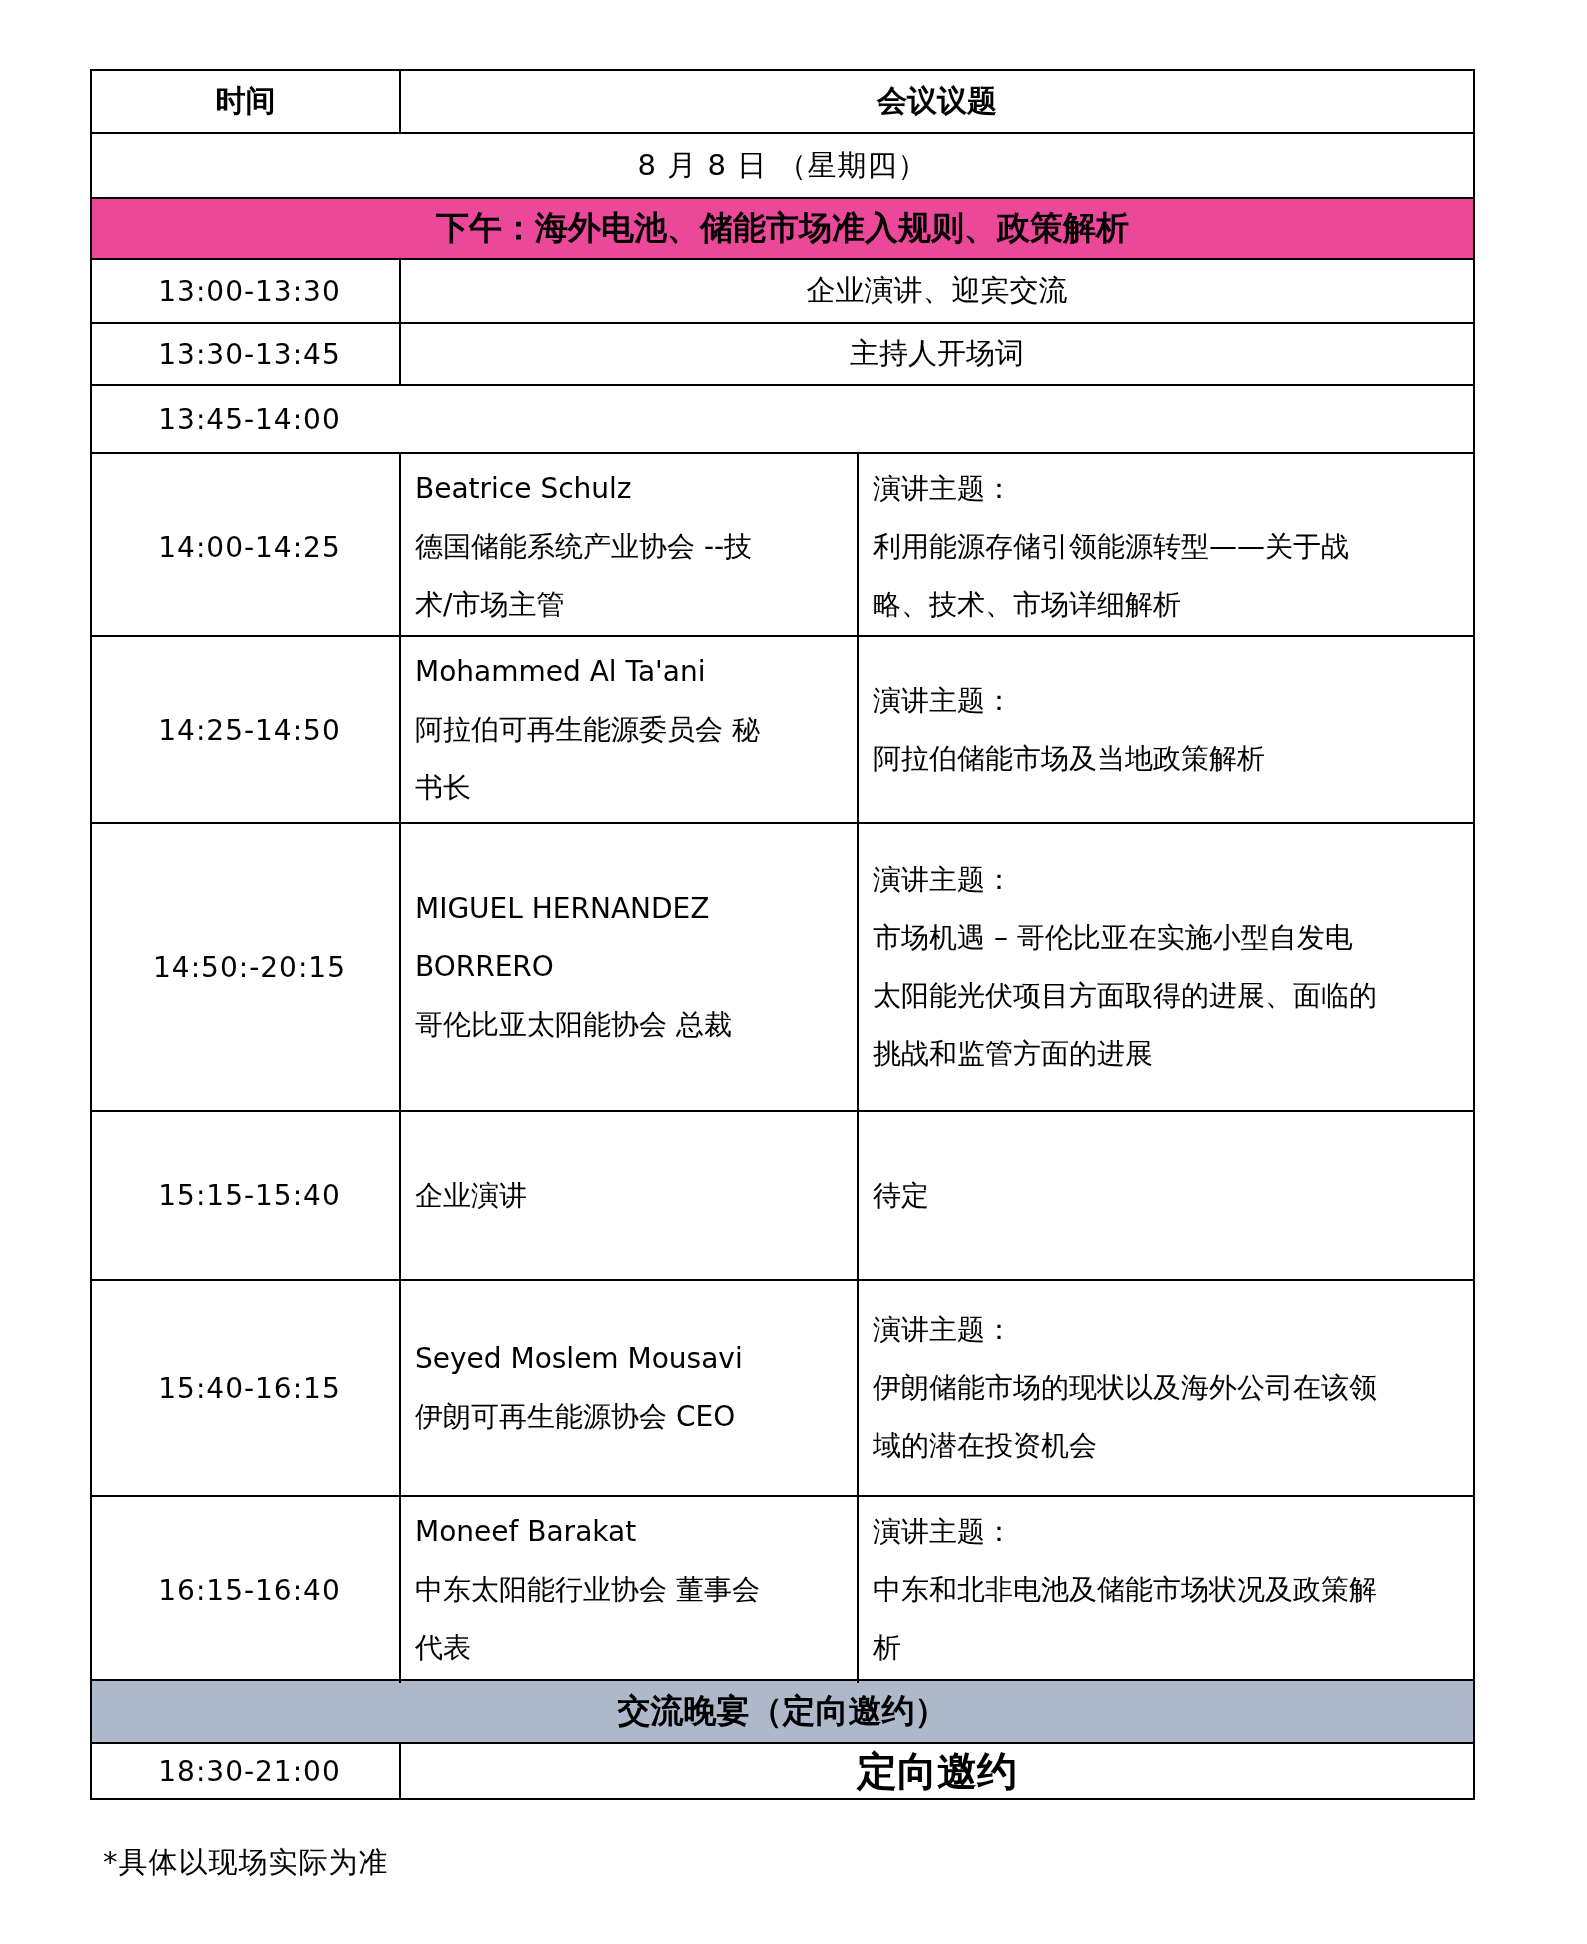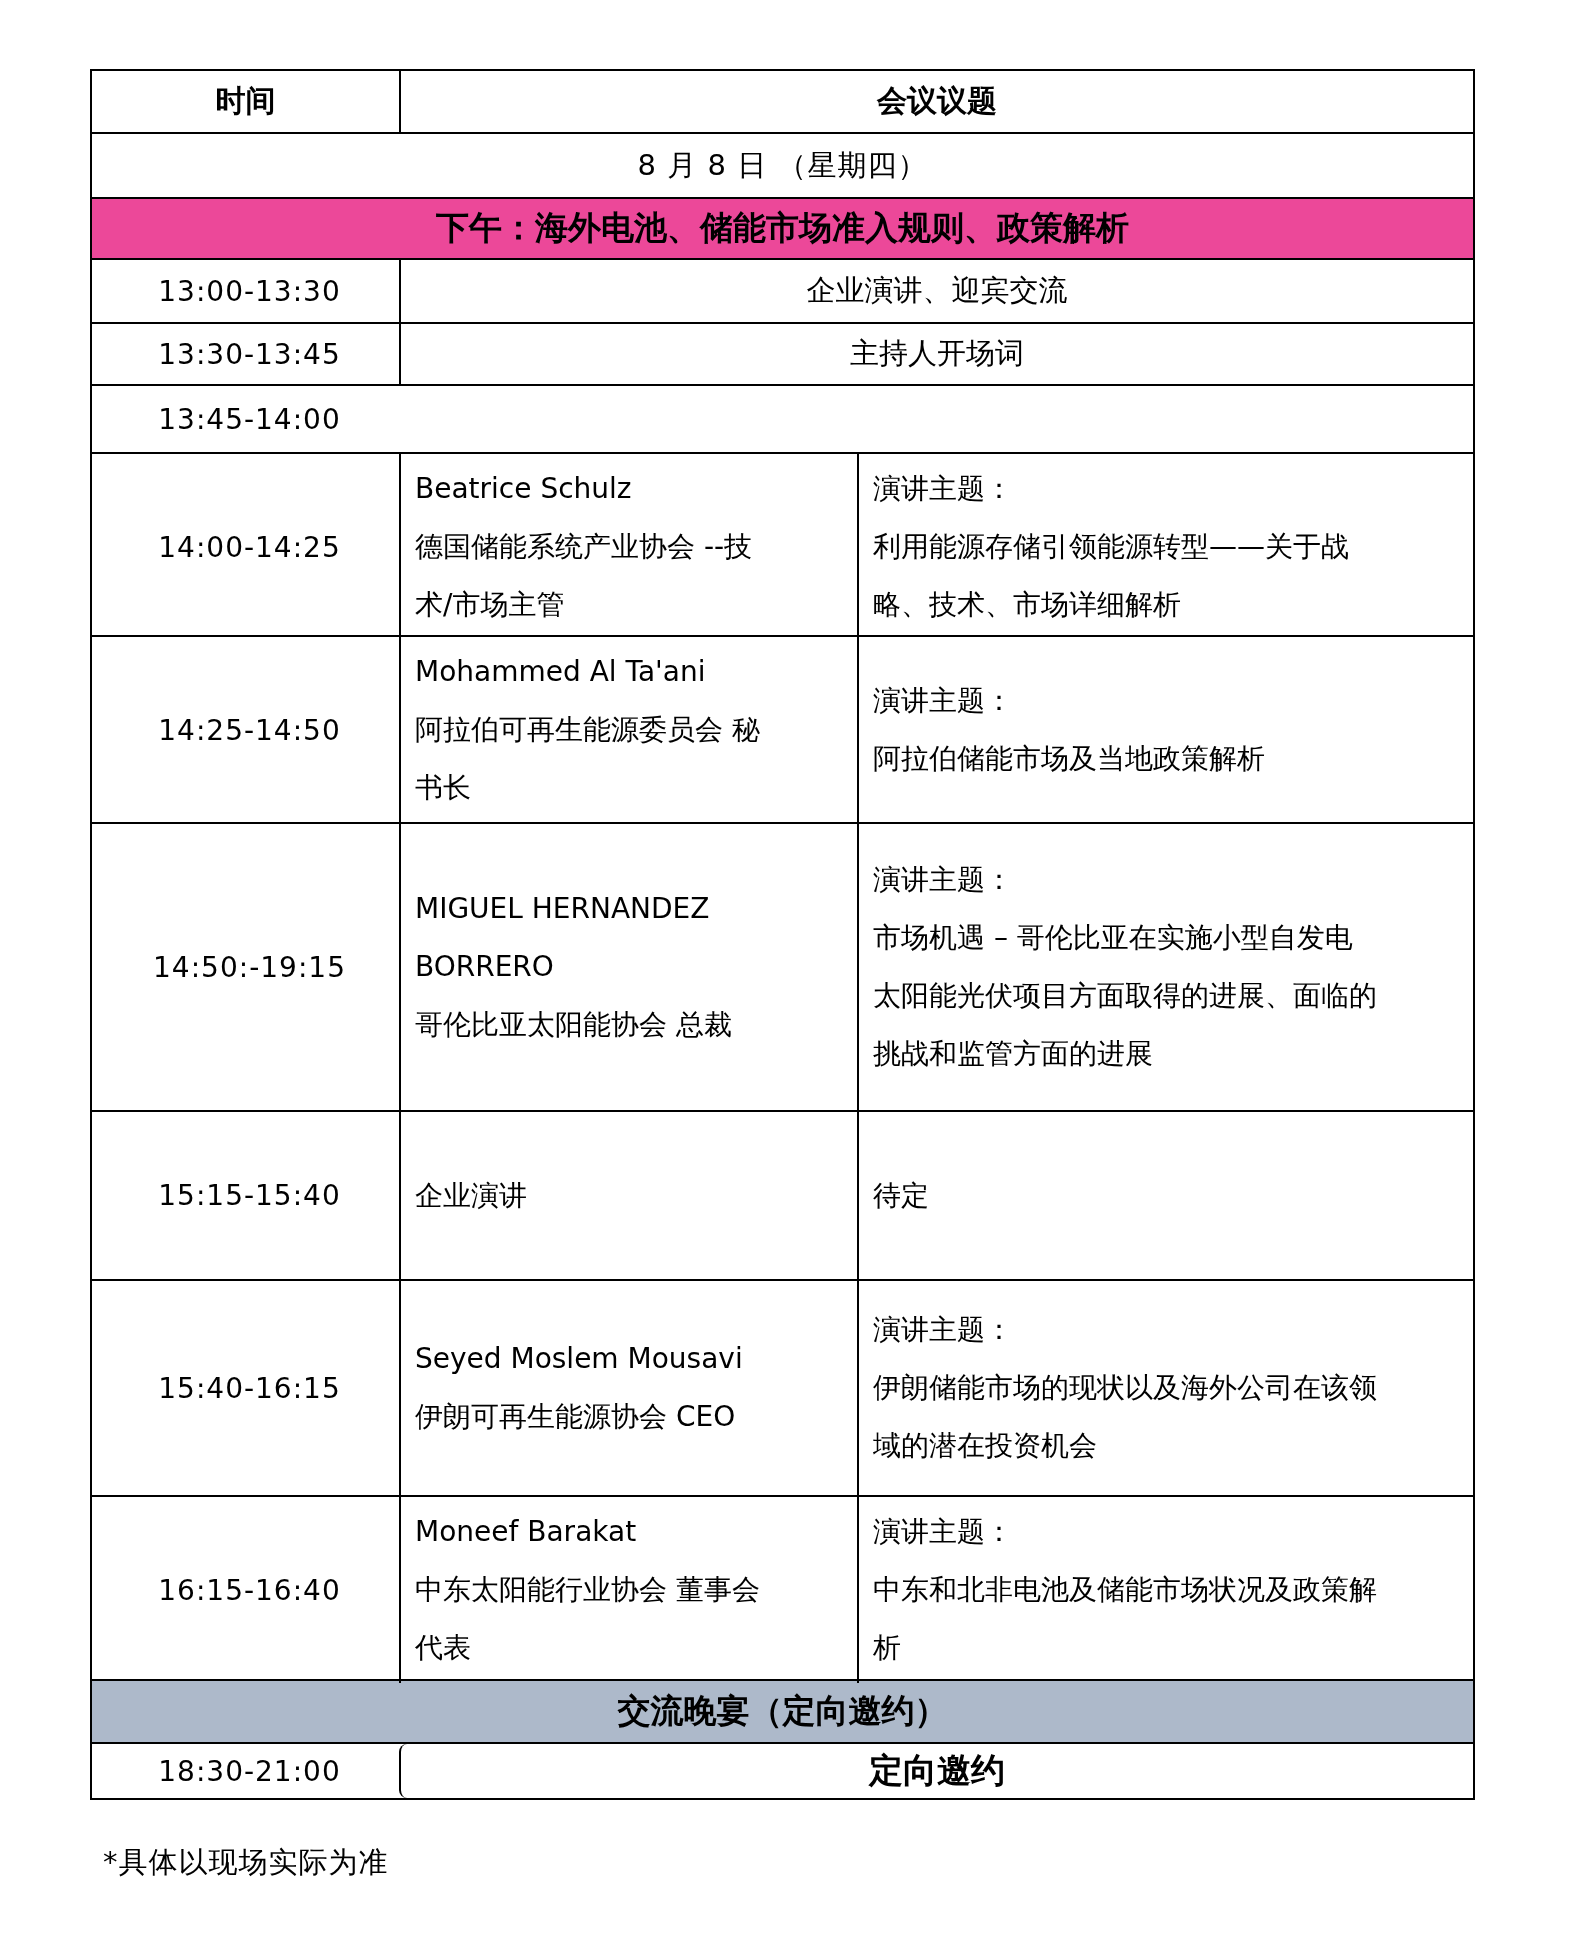--- a/index.html
+++ b/index.html
@@ -57,21 +57,21 @@
   .agenda-merged { font-size: 29px; }
 
   .header-row .cell { font-weight: bold; font-size: 30px; }
   .date-row .cell   { font-size: 29px; letter-spacing: 1px; }
 
   .banner-row .cell {
     font-weight: bold;
     font-size: 33px;
   }
 
-  .dinner-time-row .content { font-weight: bold; font-size: 34px; border-radius: 8px; }
+  .dinner-time-row .content { font-weight: bold; font-size: 40px; }
 
   .footnote {
     position: absolute;
     left: 103px;
     top: 1843px;
     font-size: 29px;
     letter-spacing: 1px;
   }
 </style>
 </head>
@@ -119,21 +119,21 @@
   <div class="trow cols-3" style="height:187px">
     <div class="cell c-center time-cell">14:25-14:50</div>
     <div class="cell c-left body-text">Mohammed Al Ta'ani
 阿拉伯可再生能源委员会 秘
 书长</div>
     <div class="cell c-left body-text">演讲主题：
 阿拉伯储能市场及当地政策解析</div>
   </div>
 
   <div class="trow cols-3" style="height:288px">
-    <div class="cell c-center time-cell">14:50:-19:15</div>
+    <div class="cell c-center time-cell">14:50:-20:15</div>
     <div class="cell c-left body-text">MIGUEL HERNANDEZ BORRERO
 哥伦比亚太阳能协会 总裁</div>
     <div class="cell c-left body-text">演讲主题：
 市场机遇 – 哥伦比亚在实施小型自发电
 太阳能光伏项目方面取得的进展、面临的
 挑战和监管方面的进展</div>
   </div>
 
   <div class="trow cols-3" style="height:169px">
     <div class="cell c-center time-cell">15:15-15:40</div>

